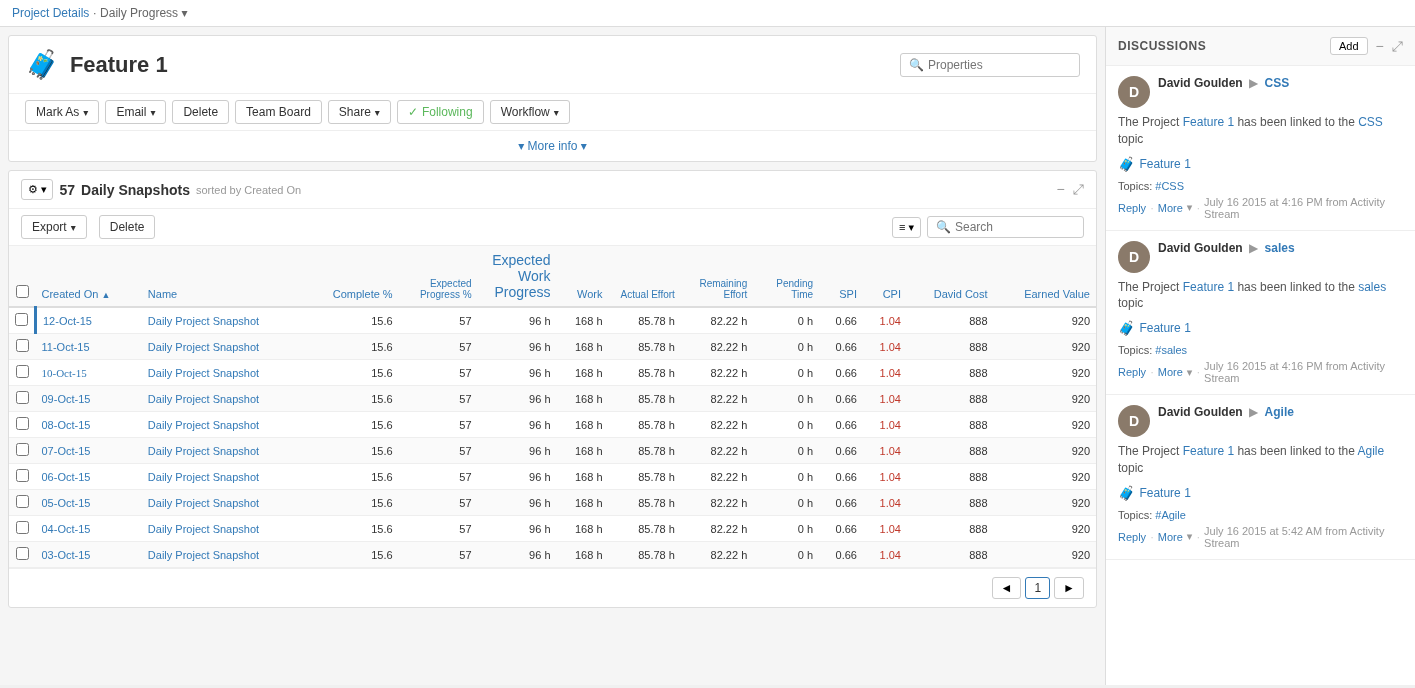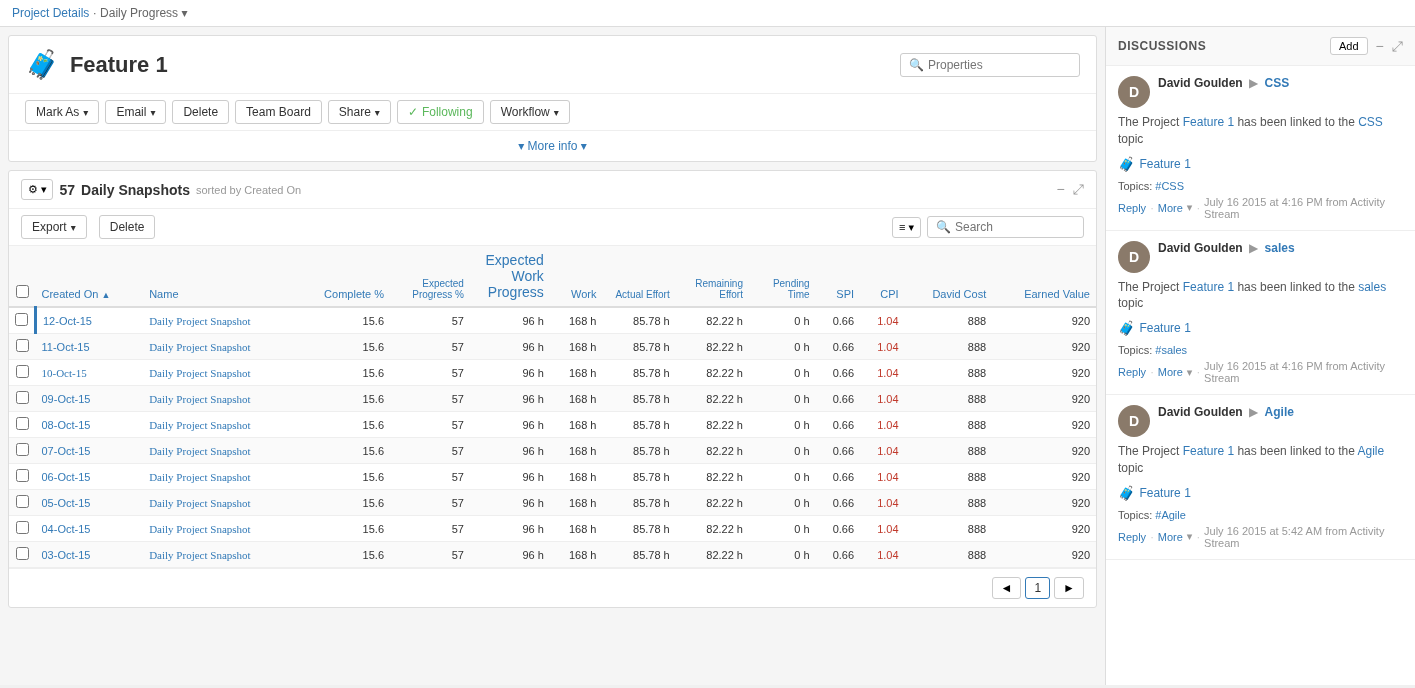--- a/index.html
+++ b/index.html
@@ -42,21 +42,21 @@
 
     .table-wrapper { overflow-x: auto; }
     table { width: 100%; border-collapse: collapse; font-size: 11px; }
     thead tr { background: #f9f9f9; }
     th { padding: 6px 6px; text-align: right; color: #337ab7; font-weight: normal; border-bottom: 2px solid #ddd; font-size: 11px; white-space: nowrap; cursor: pointer; vertical-align: bottom; }
     th:nth-child(1) { width: 24px; }
     th:nth-child(2) { text-align: left; }
     th:nth-child(3) { text-align: left; }
     td { padding: 5px 6px; text-align: right; border-bottom: 1px solid #eee; }
     td:nth-child(2) { text-align: left; }
-    td:nth-child(3) { text-align: left; font-family: Liberation Serif, serif; }
+    td:nth-child(3) { text-align: left; }
     .date-link { color: #337ab7; text-decoration: none; font-size: 11px; }
     .name-link { color: #337ab7; text-decoration: none; font-size: 11px; }
 
     .table-footer { padding: 8px 12px; display: flex; align-items: center; justify-content: flex-end; gap: 4px; border-top: 1px solid #eee; }
     .page-nav { border: 1px solid #ccc; border-radius: 3px; padding: 3px 8px; font-size: 12px; cursor: pointer; background: #fff; }
     .page-current { border: 1px solid #337ab7; border-radius: 3px; padding: 3px 8px; font-size: 12px; background: #fff; color: #333; }
 
     
     .right-panel { width: 310px; background: #fff; border-left: 1px solid #ddd; display: flex; flex-direction: column; overflow-y: auto; }
     .discussions-header { padding: 10px 12px; display: flex; align-items: center; justify-content: space-between; border-bottom: 1px solid #eee; background: #f9f9f9; }

